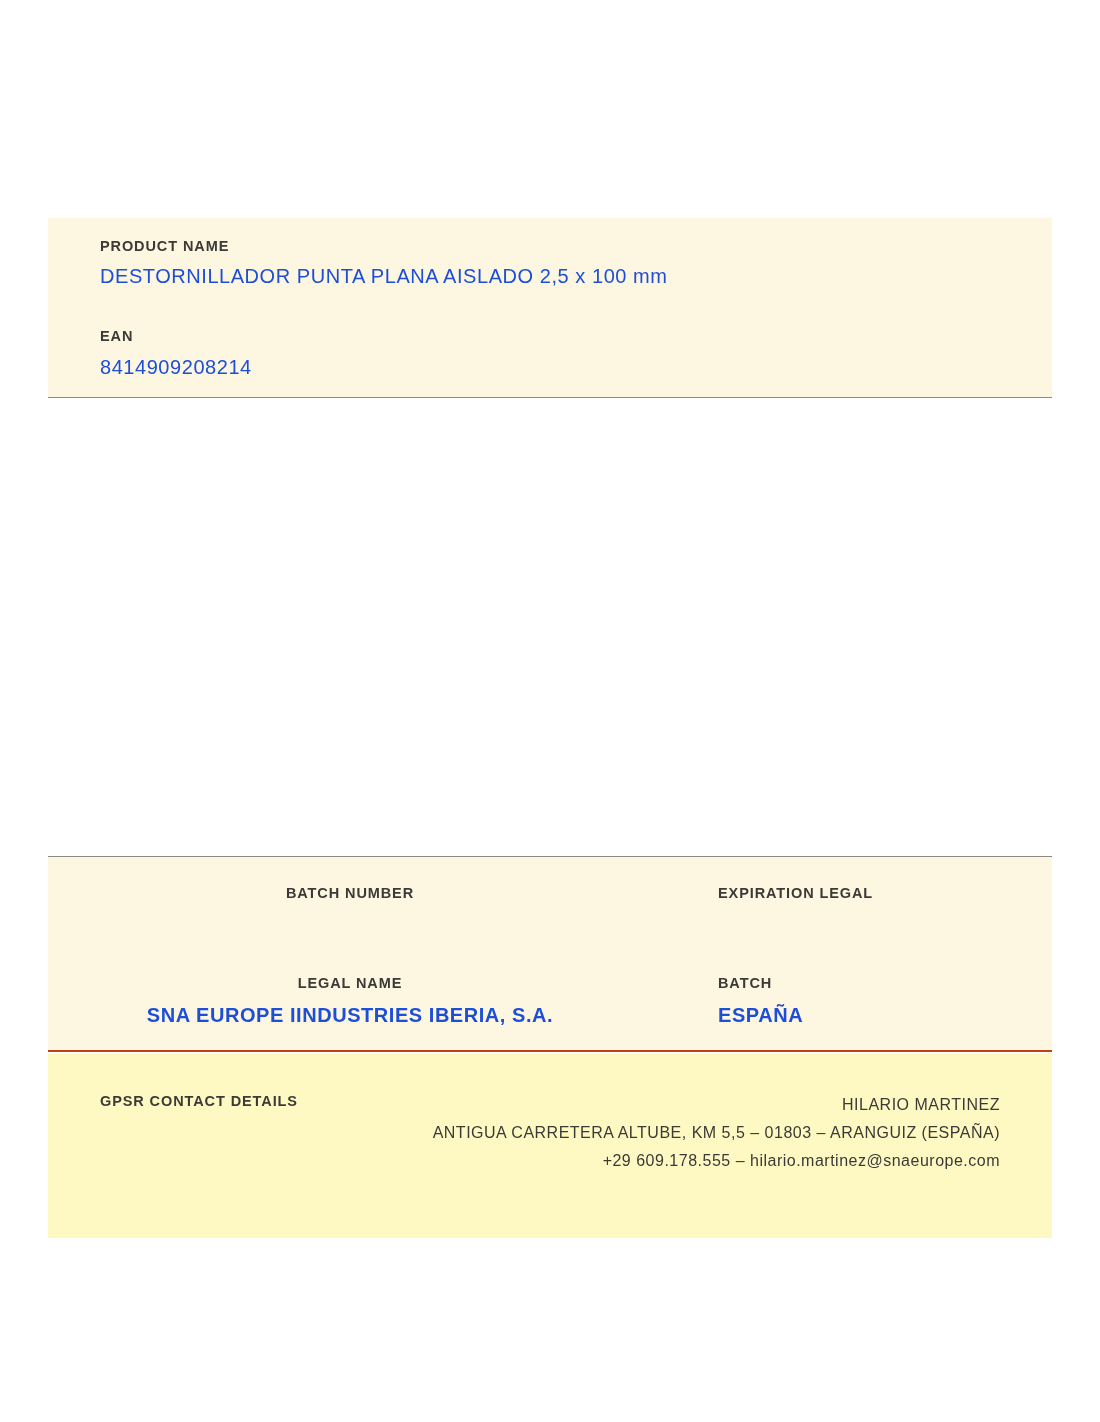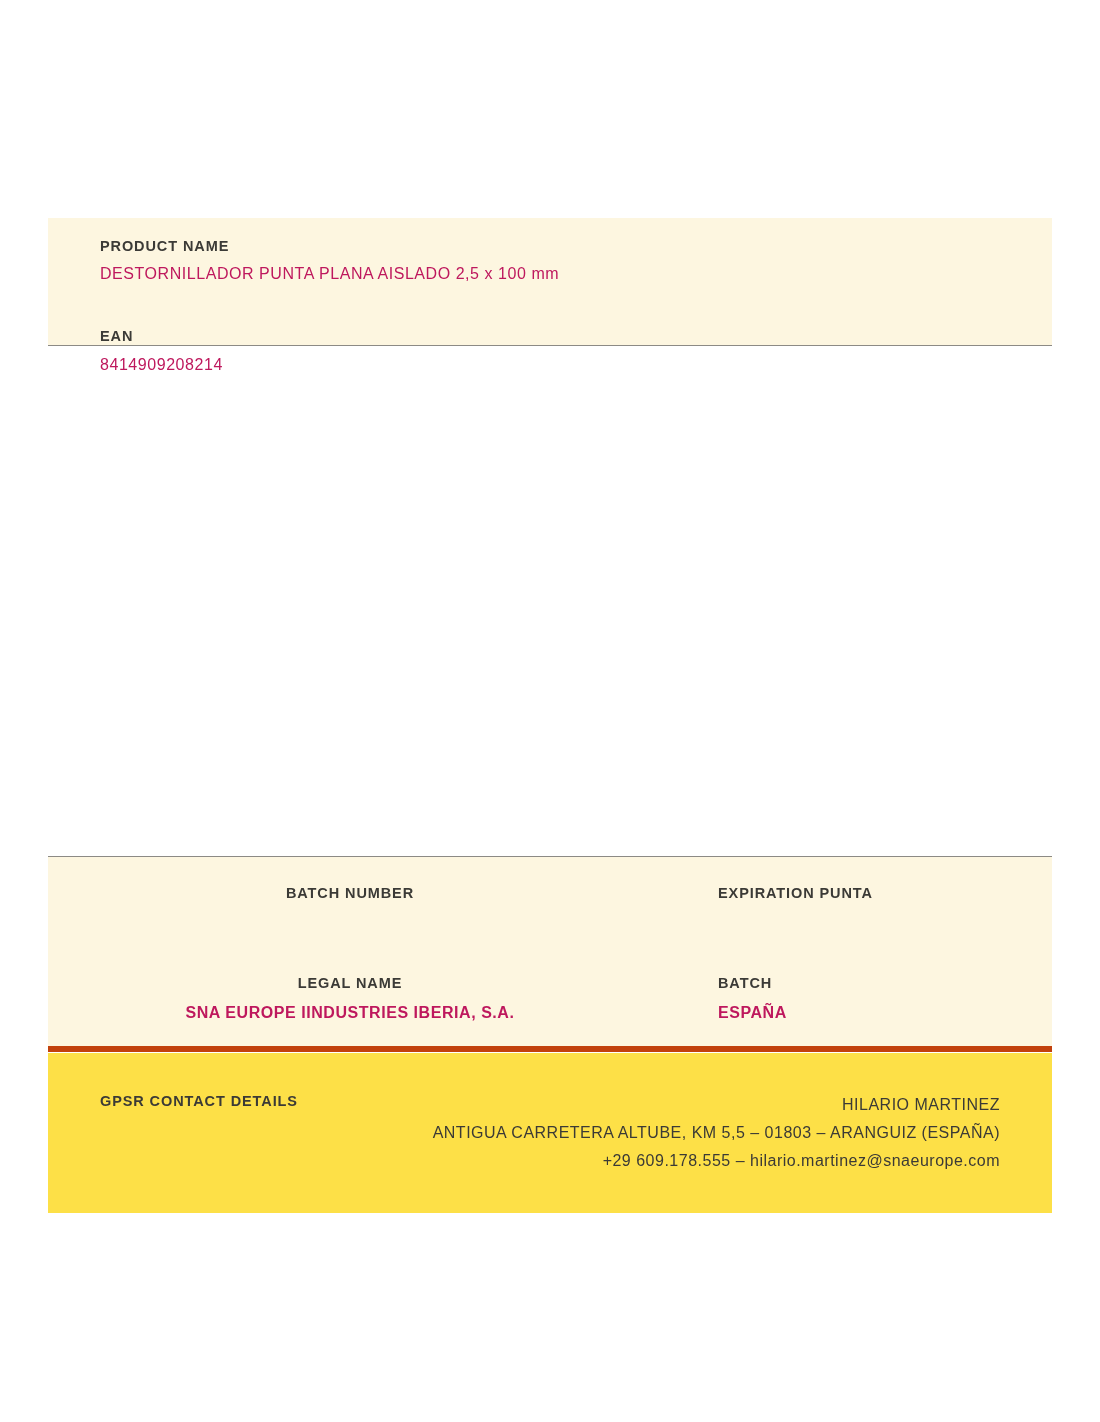--- a/index.html
+++ b/index.html
@@ -23,37 +23,37 @@
     width: 1100px;
     height: 1422px;
   }
 
   
   .block-top {
     position: absolute;
     left: 48px;
     top: 218px;
     width: 1004px;
-    height: 128px;
+    height: 180px;
     background: #fdf6e0;
     border-bottom: 1px solid #8c8a85;
     box-sizing: border-box;
   }
 
   .field-label {
     font-size: 14.5px;
     font-weight: bold;
     letter-spacing: 0.9px;
     color: #3b3a36;
   }
   .field-value {
-    font-size: 16px;
+    font-size: 20px;
     font-weight: normal;
     letter-spacing: 0.55px;
-    color: #be185d;
+    color: #1d4ed8;
   }
 
   .product-name-label {
     position: absolute;
     left: 52px;
     top: 20px;
   }
   .product-name-value {
     position: absolute;
     left: 52px;
@@ -72,21 +72,21 @@
 
   
   .block-mid {
     position: absolute;
     left: 48px;
     top: 856px;
     width: 1004px;
     height: 196px;
     background: #fdf6e0;
     border-top: 1px solid #8c8a85;
-    border-bottom: 6px solid #c2410c;
+    border-bottom: 2px solid #c2410c;
     box-sizing: border-box;
   }
 
   .mid-col-a {
     position: absolute;
     left: 0px;
     top: 0px;
     width: 604px;
     text-align: center;
   }
@@ -125,22 +125,22 @@
     left: 66px;
     text-align: left;
   }
 
   
   .block-bottom {
     position: absolute;
     left: 48px;
     top: 1053px;
     width: 1004px;
-    height: 160px;
-    background: #fde047;
+    height: 185px;
+    background: #fef9c3;
     box-sizing: border-box;
   }
 
   .gpsr-label {
     position: absolute;
     left: 52px;
     top: 40px;
     font-size: 14.5px;
     font-weight: bold;
     letter-spacing: 0.9px;
@@ -173,21 +173,21 @@
 
   <div class="block-mid">
 
     <div class="mid-col-a">
       <div class="field-label row-head">BATCH NUMBER</div>
       <div class="field-label row-head-2">LEGAL NAME</div>
       <div class="field-value row-val-2">SNA EUROPE IINDUSTRIES IBERIA, S.A.</div>
     </div>
 
     <div class="mid-col-b">
-      <div class="field-label row-head">EXPIRATION PUNTA</div>
+      <div class="field-label row-head">EXPIRATION LEGAL</div>
       <div class="field-label row-head-2">BATCH</div>
       <div class="field-value row-val-2">ESPAÑA</div>
     </div>
 
   </div>
 
   <div class="block-bottom">
     <div class="gpsr-label">GPSR CONTACT DETAILS</div>
     <div class="gpsr-lines">
       <div>HILARIO MARTINEZ</div>

